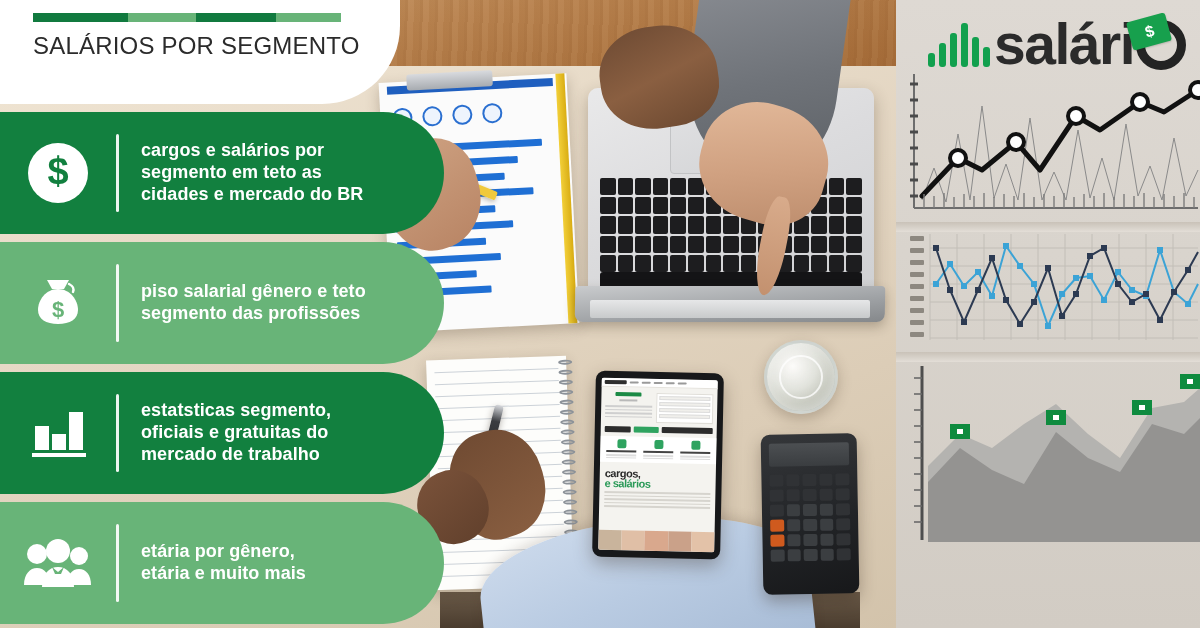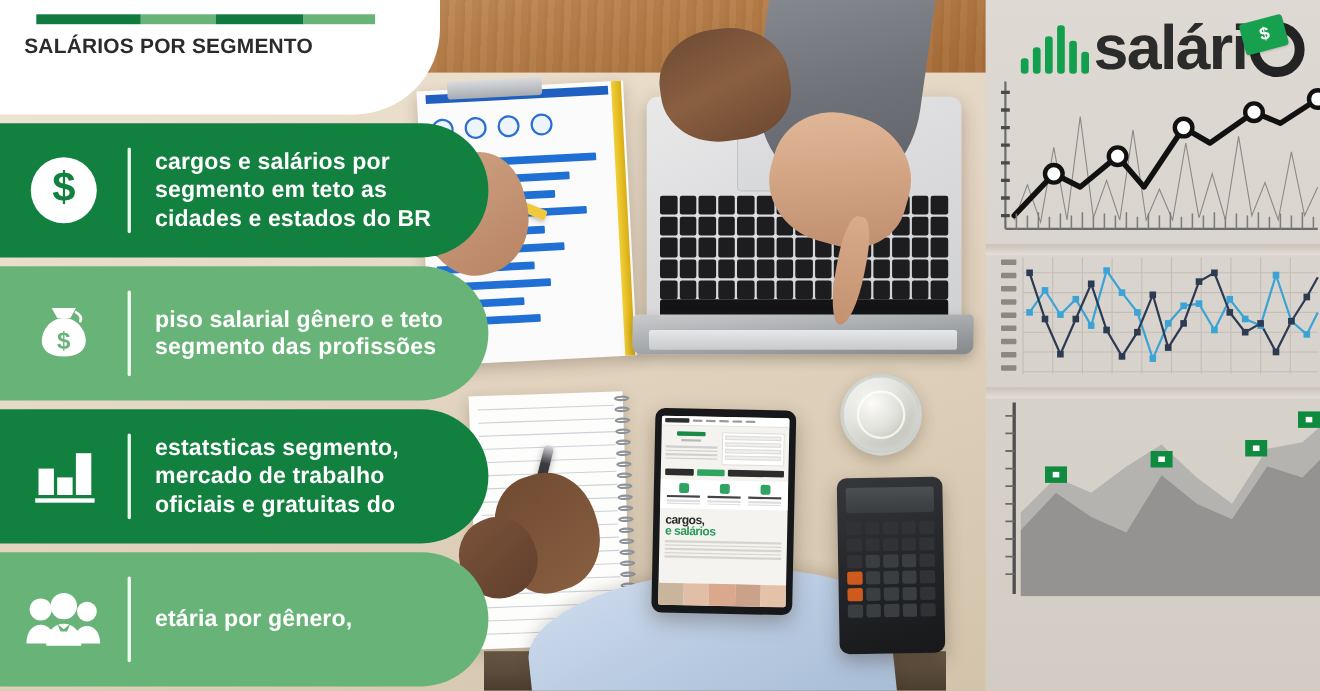--- a/index.html
+++ b/index.html
@@ -242,40 +242,40 @@
   
   .title-panel{
     position:absolute; left:0; top:0; width:400px; height:104px;
     background:#ffffff; border-radius:0 0 78px 0;
     display:flex; flex-direction:column; justify-content:flex-start;
     z-index:6;
   }
   .title-rule{ display:flex; margin:13px 0 0 33px; width:308px; height:9px; }
   .title-rule i{ display:block; height:100%; }
   .title-text{
-    margin:10px 0 0 22px; font-size:19px; font-weight:bold; letter-spacing:.2px;
+    margin:10px 0 0 33px; font-size:24px; font-weight:normal; letter-spacing:.2px;
     color:#2b2b2b; font-family:"Liberation Sans", sans-serif;
   }
 
   
   .features{ position:absolute; left:0; top:112px; z-index:6; }
   .feature{
     position:relative; width:444px; height:122px; margin-bottom:8px;
     border-radius:0 61px 61px 0;
     display:flex; align-items:center; color:#fff;
   }
   .feature .ficon{
     width:116px; min-width:116px; display:flex; align-items:center; justify-content:center;
   }
   .feature .fdiv{
     width:3px; height:78px; background:rgba(255,255,255,.92); border-radius:2px;
     margin-right:22px;
   }
   .feature .ftext{
-    font-size:21px; font-weight:bold; line-height:1.21; letter-spacing:.1px;
+    font-size:18px; font-weight:bold; line-height:1.21; letter-spacing:.1px;
     padding-right:24px;
   }
   .feature.dark{ background:#12803f; }
   .feature.light{ background:#68b478; }
 
   
   .ic-dollar-circle{
     width:60px; height:60px; border-radius:50%; background:#fff;
     display:flex; align-items:center; justify-content:center;
     font-size:38px; font-weight:bold; color:#12803f; line-height:1;
@@ -776,21 +776,21 @@
     <div class="feature dark">
       <div class="ficon">
         <div class="ic-dollar-circle">
             <span>$</span>
           </div>
       </div>
       <div class="fdiv"></div>
       <div class="ftext">
         <div>cargos e salários por</div>
         <div>segmento em teto as</div>
-        <div>cidades e estados do BR</div>
+        <div>cidades e mercado do BR</div>
       </div>
     </div>
 
     <div class="feature light">
       <div class="ficon">
         <svg class="ic-svg" width="62" height="62" viewBox="0 0 62 62" aria-hidden="true">
           <path d="M20 8 h22 l-5 9 h-12 z" fill="#fff"></path>
           <path d="M42 12 q6 3 4 8" stroke="#fff" stroke-width="2.4" fill="none" stroke-linecap="round"></path>
           <path d="M31 17 c12 0 20 11 20 21 0 9-8 14-20 14 s-20-5-20-14 c0-10 8-21 20-21 z" fill="#fff"></path>
           <text x="31" y="45" font-family="Liberation Sans, sans-serif" font-size="22" font-weight="bold" fill="#68b478" text-anchor="middle">$</text>
@@ -808,40 +808,41 @@
         <svg class="ic-svg" width="62" height="58" viewBox="0 0 62 58" aria-hidden="true">
           <rect x="8" y="22" width="14" height="24" fill="#fff"></rect>
           <rect x="25" y="30" width="14" height="16" fill="#fff"></rect>
           <rect x="42" y="8" width="14" height="38" fill="#fff"></rect>
           <rect x="5" y="49" width="54" height="4" fill="#fff"></rect>
         </svg>
       </div>
       <div class="fdiv"></div>
       <div class="ftext">
         <div>estatsticas segmento,</div>
+        <div>oficiais e gratuitas do</div>
         <div>mercado de trabalho</div>
-        <div>oficiais e gratuitas do</div>
       </div>
     </div>
 
     <div class="feature light">
       <div class="ficon">
         <svg class="ic-svg" width="72" height="52" viewBox="0 0 72 52" aria-hidden="true">
           <circle cx="15" cy="17" r="10" fill="#fff"></circle>
           <path d="M2 48 c0-11 6-17 13-17 s13 6 13 17 z" fill="#fff"></path>
           <circle cx="57" cy="19" r="9" fill="#fff"></circle>
           <path d="M45 48 c0-10 5-16 12-16 s12 6 12 16 z" fill="#fff"></path>
           <circle cx="36" cy="14" r="12" fill="#fff"></circle>
           <path d="M20 50 c0-13 7-20 16-20 s16 7 16 20 z" fill="#fff"></path>
           <path d="M30 30 l6 5 l6-5 l-3 7 h-6 z" fill="#68b478"></path>
         </svg>
       </div>
       <div class="fdiv"></div>
       <div class="ftext">
         <div>etária por gênero,</div>
+        <div>etária e muito mais</div>
       </div>
     </div>
   </div>
 
   <div class="logo">
     <div class="logo-mark">
       <i style="height:14px"></i>
         <i style="height:24px"></i>
         <i style="height:34px"></i>
       <i style="height:44px"></i>

